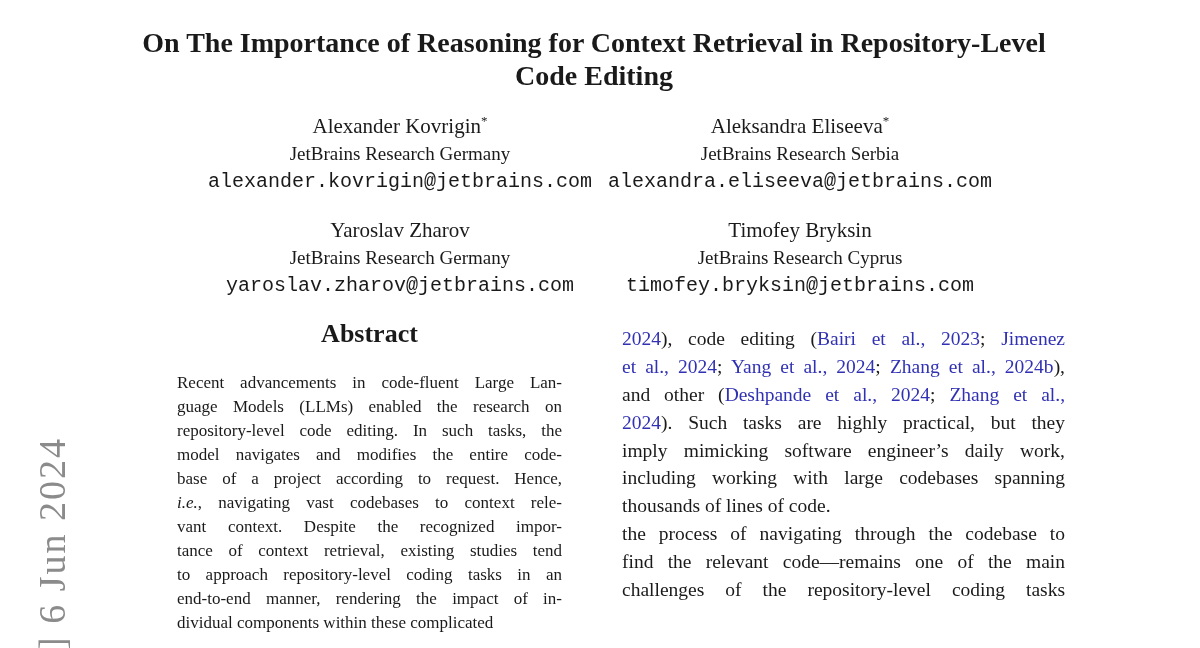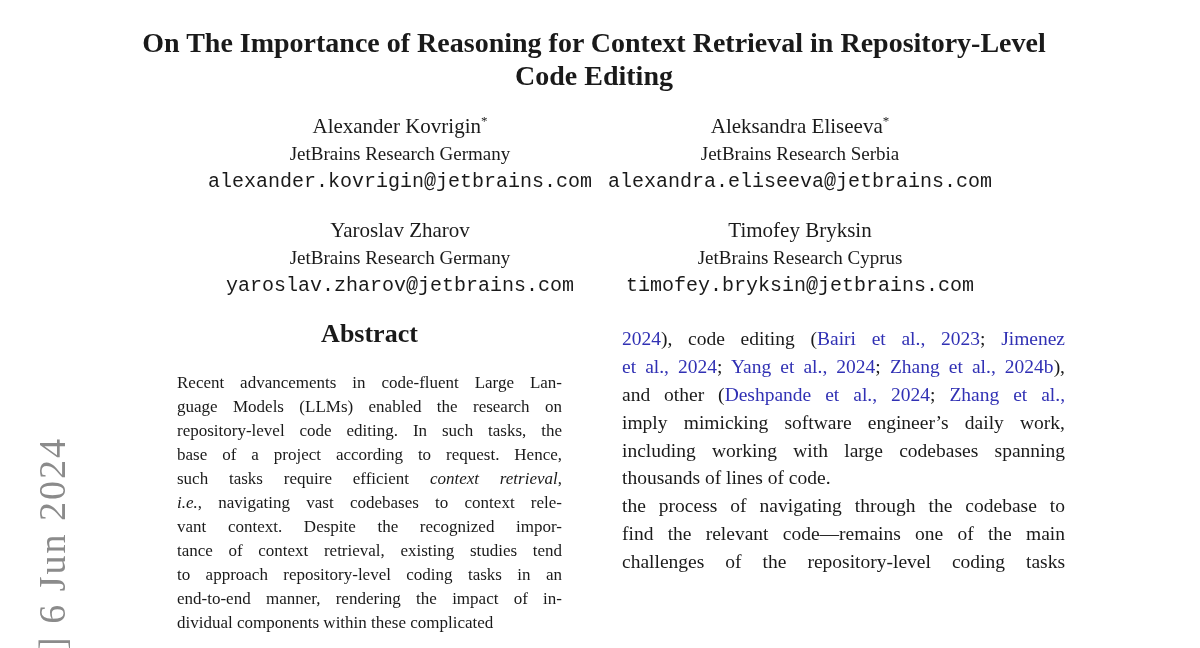--- a/index.html
+++ b/index.html
@@ -63,33 +63,34 @@
   <div class="a-name"><span>Timofey Bryksin</span><sup></sup></div>
   <div class="a-aff">JetBrains Research Cyprus</div>
   <div class="a-email">timofey.bryksin@jetbrains.com</div>
 </div>
 
 <div class="abs abstract-head">Abstract</div>
 <div class="abs abs-col">
     <div class="tline"><span>Recent advancements in code-fluent Large Lan-</span></div>
     <div class="tline"><span>guage Models (LLMs) enabled the research on</span></div>
     <div class="tline"><span>repository-level code editing. In such tasks, the</span></div>
+    <div class="tline"><span>model navigates and modifies the entire code-</span></div>
     <div class="tline"><span>base of a project according to request. Hence,</span></div>
-    <div class="tline"><span>such tasks require efficient </span><span class="it">context retrieval</span><span>,</span></div>
     <div class="tline"><span class="it">i.e.</span><span>, navigating vast codebases to context rele-</span></div>
     <div class="tline"><span>vant context.  Despite the recognized impor-</span></div>
     <div class="tline"><span>tance of context retrieval, existing studies tend</span></div>
     <div class="tline"><span>to approach repository-level coding tasks in an</span></div>
     <div class="tline"><span>end-to-end manner, rendering the impact of in-</span></div>
     <div class="tline nojust"><span>dividual components within these complicated</span></div>
   </div>
 
 <div class="abs right-col">
     <div class="tline"><span class="cite">2024</span><span>), code editing (</span><span class="cite">Bairi et al., 2023</span><span>; </span><span class="cite">Jimenez</span></div>
     <div class="tline"><span class="cite">et al., 2024</span><span>; </span><span class="cite">Yang et al., 2024</span><span>; </span><span class="cite">Zhang et al., 2024b</span><span>),</span></div>
     <div class="tline"><span>and other (</span><span class="cite">Deshpande et al., 2024</span><span>; </span><span class="cite">Zhang et al.,</span></div>
+    <div class="tline"><span class="cite">2024</span><span>).  Such tasks are highly practical, but they</span></div>
     <div class="tline"><span>imply mimicking software engineer’s daily work,</span></div>
     <div class="tline"><span>including working with large codebases spanning</span></div>
     <div class="tline nojust"><span>thousands of lines of code.</span></div>
     <div class="tline"><span>the process of navigating through the codebase to</span></div>
     <div class="tline"><span>find the relevant code—remains one of the main</span></div>
     <div class="tline"><span>challenges of the repository-level coding tasks</span></div>
   </div>
 
 </body></html>

